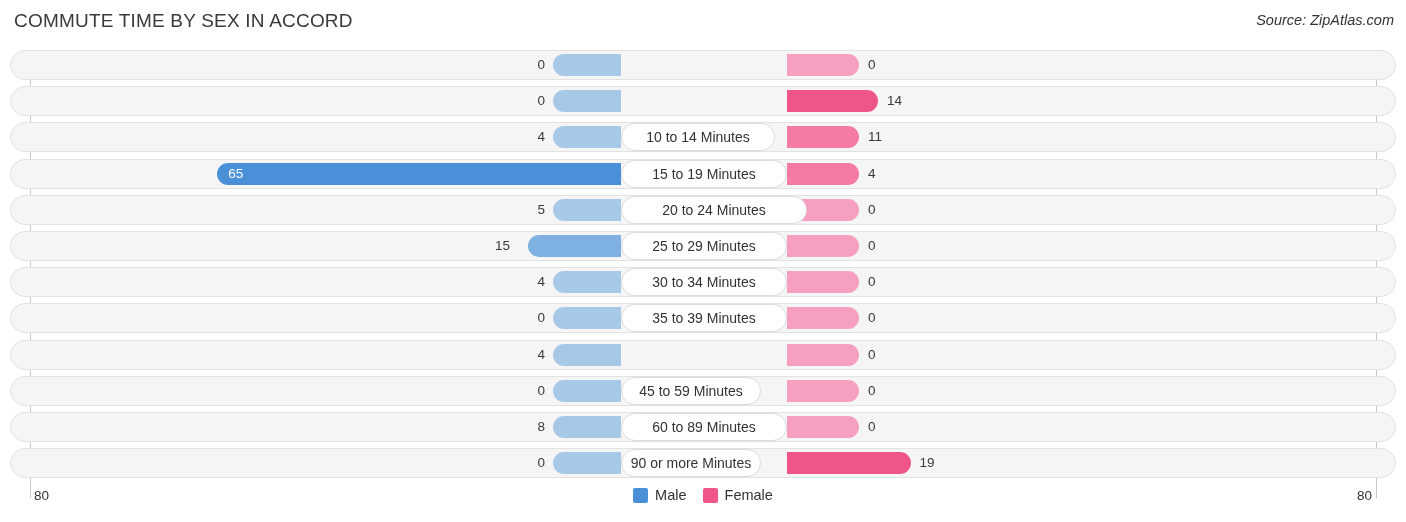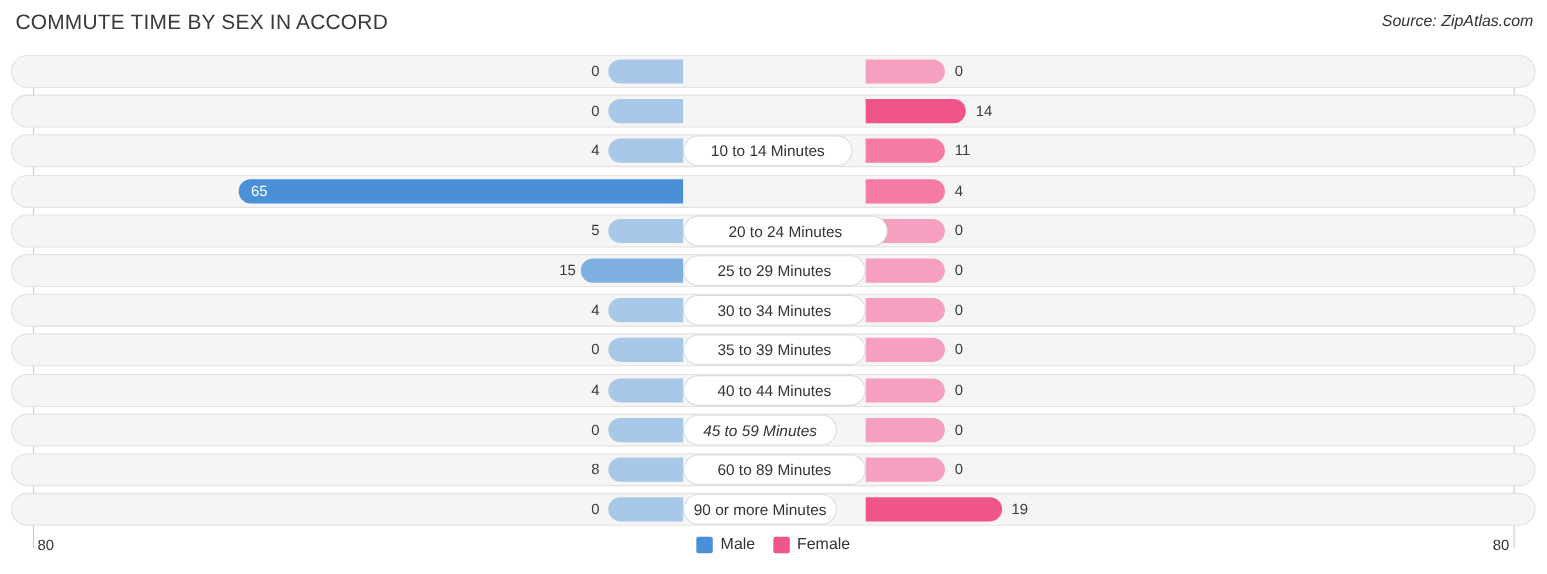--- a/index.html
+++ b/index.html
@@ -127,32 +127,33 @@
         <div class="val right" style="left: 858px;">11</div>
       </div>
       <div class="catpill" style="left: 611px; width: 154px; top: 73px;">10 to 14 Minutes</div>
       <div class="row" style="top: 109px;"></div>
       <div class="bars" style="top: 109px;">
         <div class="bar male strong" style="left: 207.188px; width: 403.812px;"></div>
         <div class="val inside" style="left: 218.188px;">65</div>
         <div class="bar female mid" style="left: 777px; width: 72px;"></div>
         <div class="val right" style="left: 858px;">4</div>
       </div>
+      <div class="catpill" style="left: 611px; width: 166px; top: 110px;">15 to 19 Minutes</div>
       <div class="row" style="top: 145px;"></div>
       <div class="bars" style="top: 145px;">
         <div class="bar male" style="left: 543px; width: 68px;"></div>
         <div class="val left" style="left: 483px; width: 52px;">5</div>
         <div class="bar female" style="left: 777px; width: 72px;"></div>
         <div class="val right" style="left: 858px;">0</div>
       </div>
       <div class="catpill" style="left: 611px; width: 186px; top: 146px;">20 to 24 Minutes</div>
       <div class="row" style="top: 181px;"></div>
       <div class="bars" style="top: 181px;">
         <div class="bar male mid" style="left: 517.812px; width: 93.1875px;"></div>
-        <div class="val left" style="left: 480px; width: 52px; text-align: center;">15</div>
+        <div class="val left" style="left: 448px; width: 52px;">15</div>
         <div class="bar female" style="left: 777px; width: 72px;"></div>
         <div class="val right" style="left: 858px;">0</div>
       </div>
       <div class="catpill" style="left: 611px; width: 166px; top: 182px;">25 to 29 Minutes</div>
       <div class="row" style="top: 217px;"></div>
       <div class="bars" style="top: 217px;">
         <div class="bar male" style="left: 543px; width: 68px;"></div>
         <div class="val left" style="left: 483px; width: 52px;">4</div>
         <div class="bar female" style="left: 777px; width: 72px;"></div>
         <div class="val right" style="left: 858px;">0</div>
@@ -166,29 +167,28 @@
         <div class="val right" style="left: 858px;">0</div>
       </div>
       <div class="catpill" style="left: 611px; width: 166px; top: 254px;">35 to 39 Minutes</div>
       <div class="row" style="top: 290px;"></div>
       <div class="bars" style="top: 290px;">
         <div class="bar male" style="left: 543px; width: 68px;"></div>
         <div class="val left" style="left: 483px; width: 52px;">4</div>
         <div class="bar female" style="left: 777px; width: 72px;"></div>
         <div class="val right" style="left: 858px;">0</div>
       </div>
-      <div class="catpill" style="left: 611px; width: 166px; top: 291px;">40 to 44 Minutes</div>
       <div class="row" style="top: 326px;"></div>
       <div class="bars" style="top: 326px;">
         <div class="bar male" style="left: 543px; width: 68px;"></div>
         <div class="val left" style="left: 483px; width: 52px;">0</div>
         <div class="bar female" style="left: 777px; width: 72px;"></div>
         <div class="val right" style="left: 858px;">0</div>
       </div>
-      <div class="catpill" style="left: 611px; width: 140px; top: 327px; font-style: italic;">45 to 59 Minutes</div>
+      <div class="catpill" style="left: 611px; width: 140px; top: 327px;">45 to 59 Minutes</div>
       <div class="row" style="top: 362px;"></div>
       <div class="bars" style="top: 362px;">
         <div class="bar male" style="left: 543px; width: 68px;"></div>
         <div class="val left" style="left: 483px; width: 52px;">8</div>
         <div class="bar female" style="left: 777px; width: 72px;"></div>
         <div class="val right" style="left: 858px;">0</div>
       </div>
       <div class="catpill" style="left: 611px; width: 166px; top: 363px; text-align: center;">60 to 89 Minutes</div>
       <div class="row" style="top: 398px;"></div>
       <div class="bars" style="top: 398px;">

